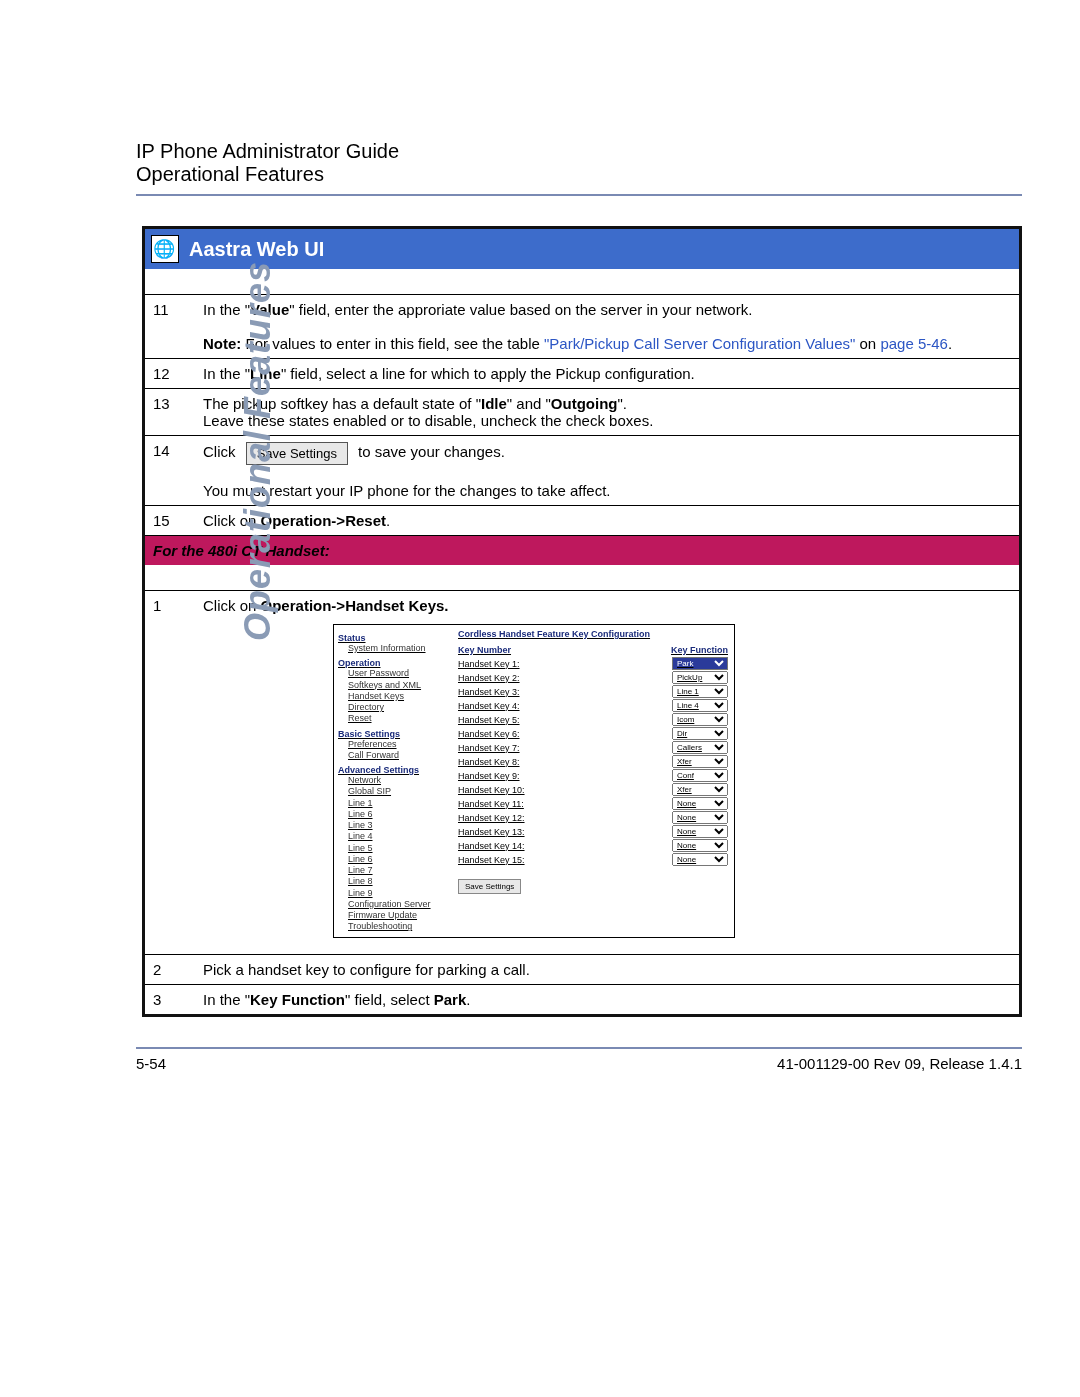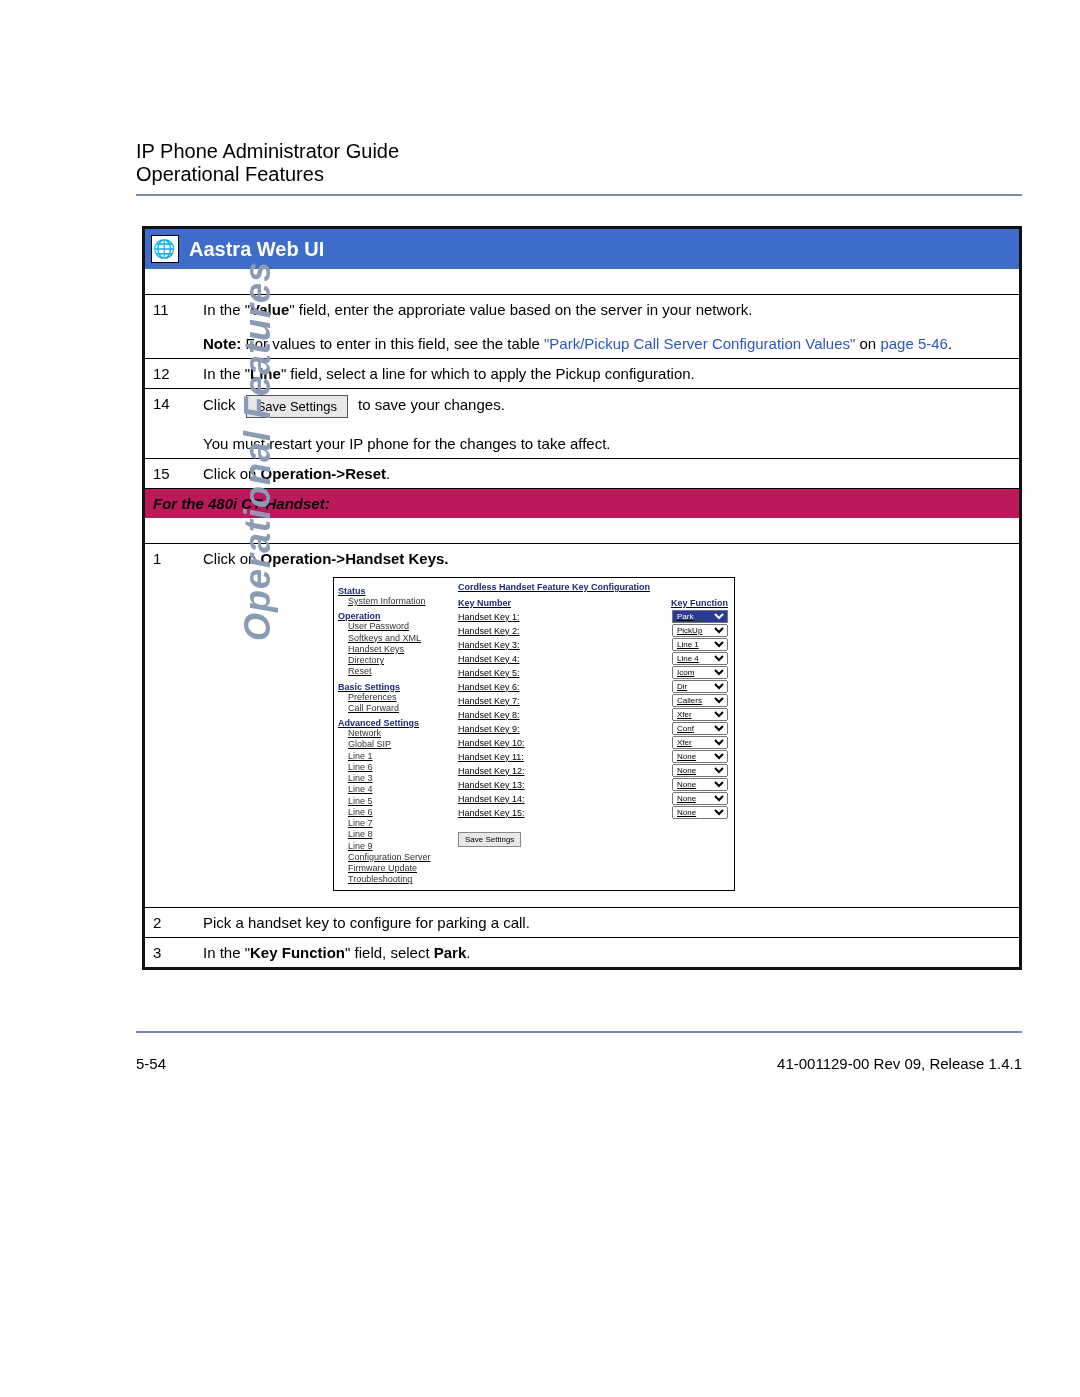--- a/index.html
+++ b/index.html
@@ -164,21 +164,21 @@
     background: #e8e8e8;
     display: inline-block;
   }
 
   .footer {
     position: absolute;
     bottom: 325px;
     left: 136px;
     right: 58px;
     border-top: 2px solid #7a8ab3;
-    padding-top: 22px;
+    padding-top: 6px;
     font-size: 15px;
     display: flex;
     justify-content: space-between;
   }
 </style>
 </head>
 <body>
 
 <div class="page">
 
@@ -198,20 +198,24 @@
 
     <table class="steps">
       <tbody id="steps-a">
           <tr>
             <td class="num">11</td>
             <td>In the "<b>Value</b>" field, enter the approriate value based on the server in your network.<br><br><b>Note:</b> For values to enter in this field, see the table <span class="link-blue">"Park/Pickup Call Server Configuration Values"</span> on <span class="link-blue">page 5-46</span>.</td>
           </tr>
           <tr>
             <td class="num">12</td>
             <td>In the "<b>Line</b>" field, select a line for which to apply the Pickup configuration.</td>
+          </tr>
+          <tr>
+            <td class="num">13</td>
+            <td>The pickup softkey has a default state of "<b>Idle</b>" and "<b>Outgoing</b>".<br>Leave these states enabled or to disable, uncheck the check boxes.</td>
           </tr>
           <tr>
             <td class="num">14</td>
             <td>Click <span class="btn-img">Save Settings</span> to save your changes.<br><br>You must restart your IP phone for the changes to take affect.</td>
           </tr>
           <tr>
             <td class="num">15</td>
             <td>Click on <b>Operation-&gt;Reset</b>.</td>
           </tr>
         </tbody>

